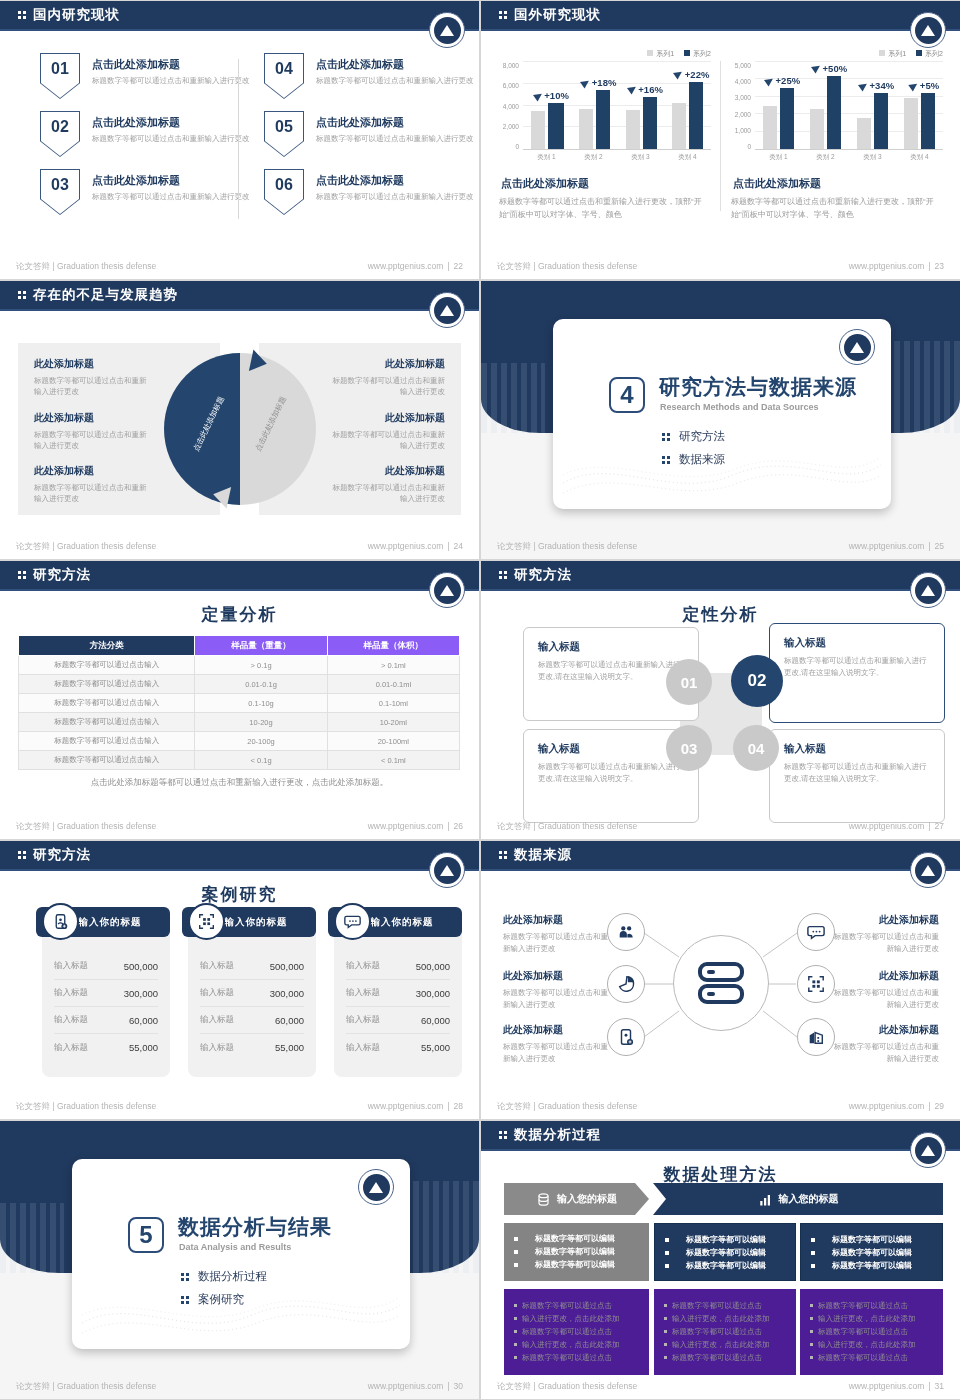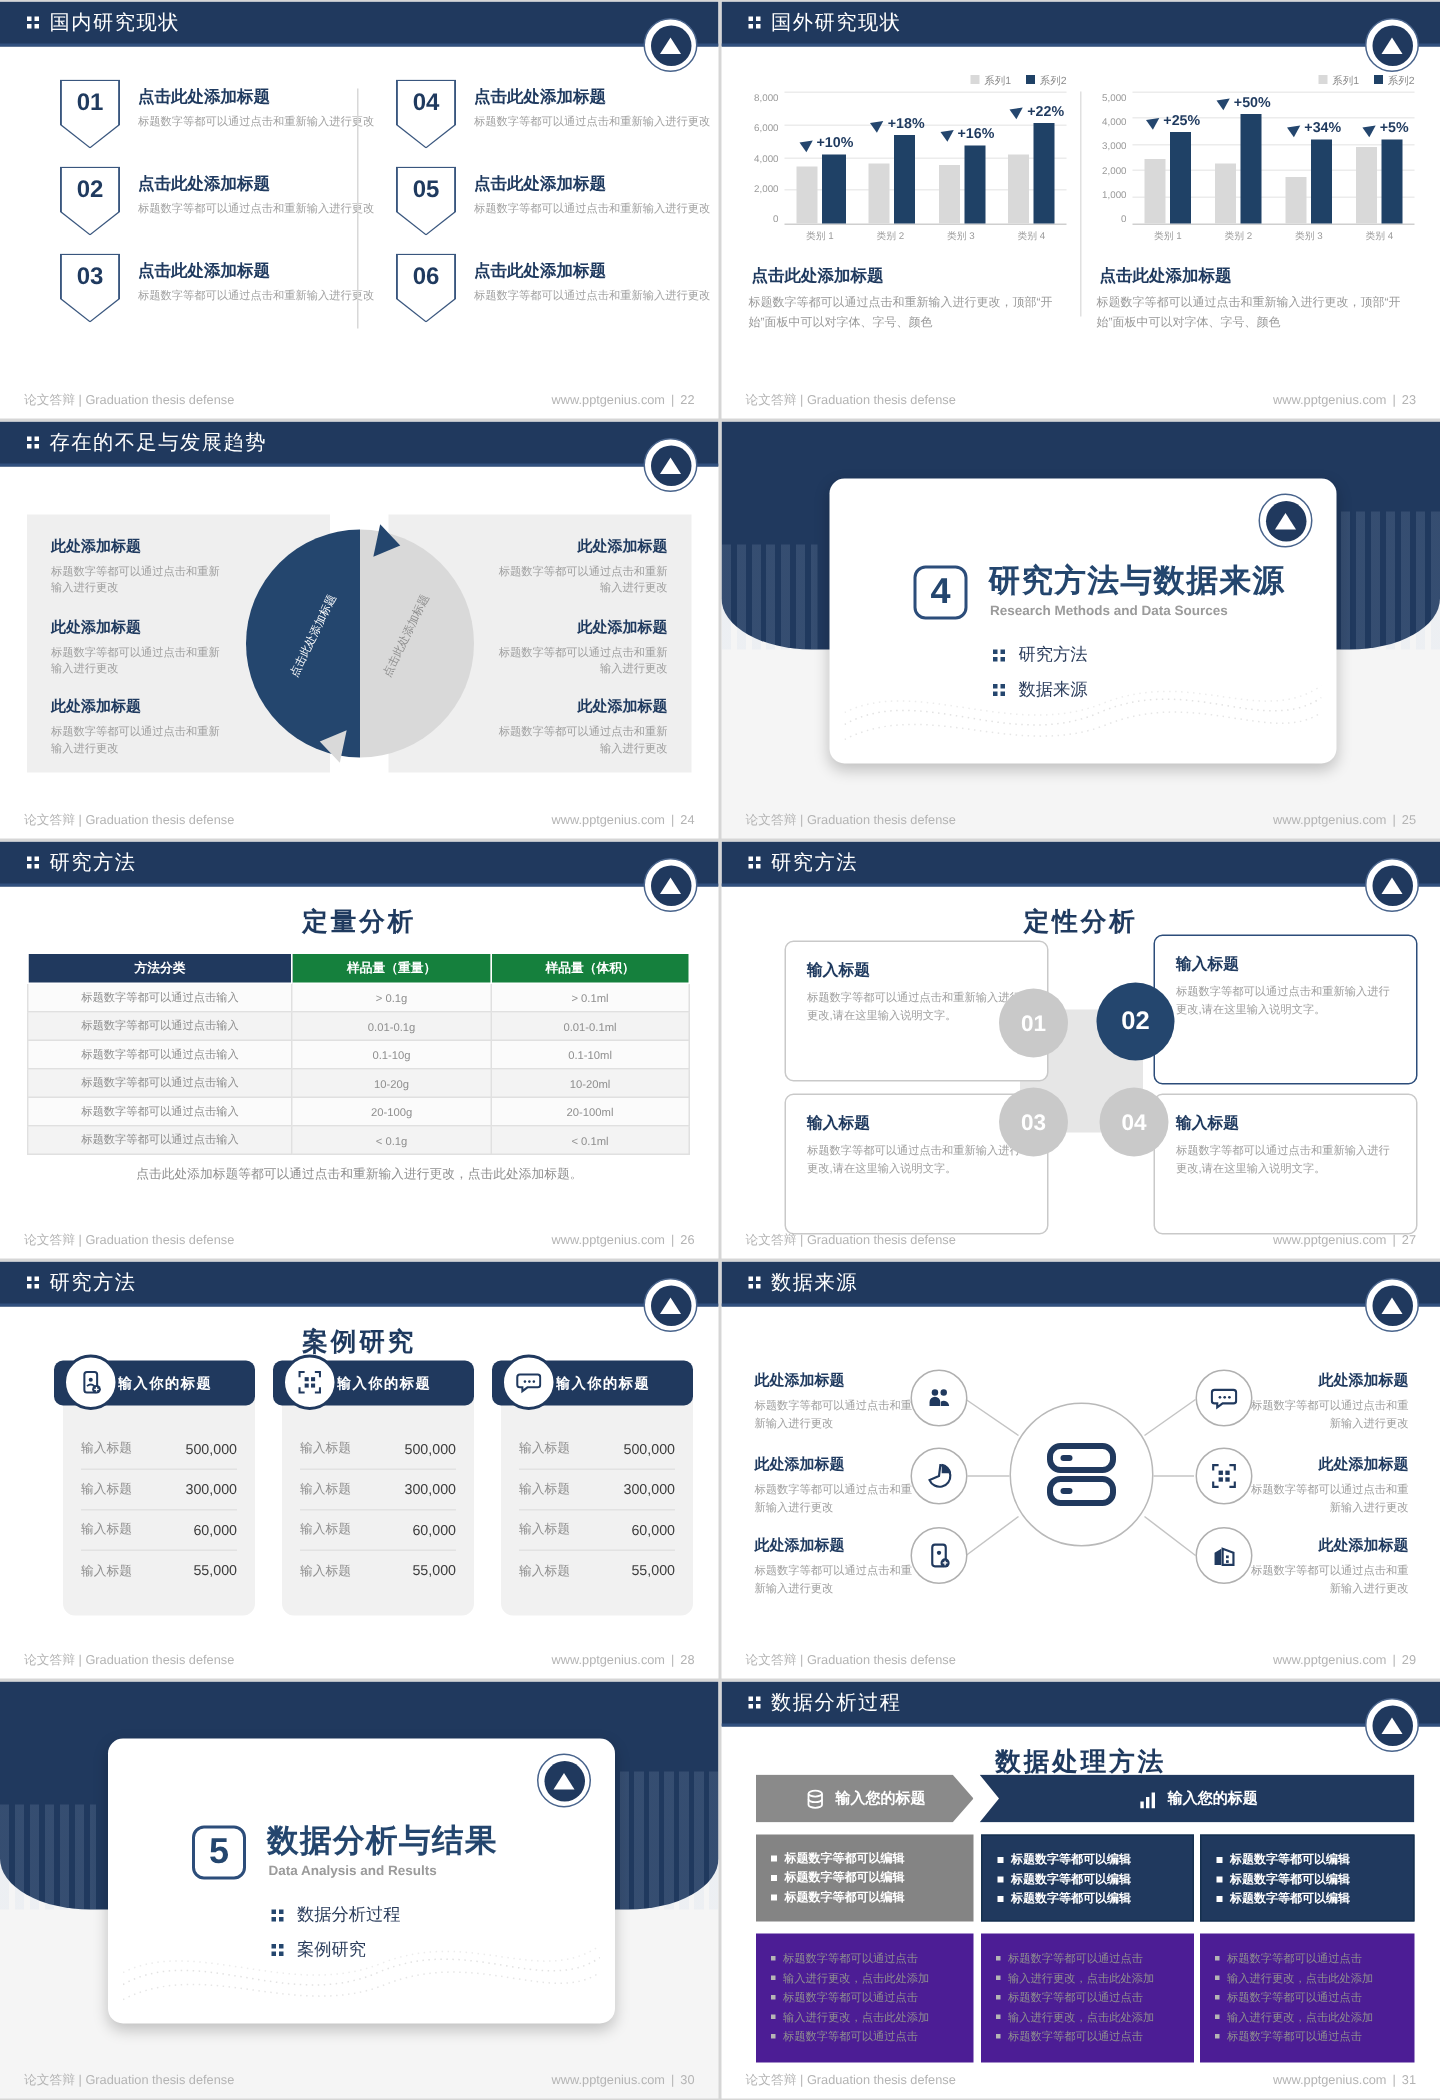--- a/index.html
+++ b/index.html
@@ -7,21 +7,21 @@
     --bargray:#d9d9d9; --panel:#efefef; --tgray:#9a9a9a; --line:#d9d9d9;
   }
   *{box-sizing:border-box;margin:0;padding:0;font-family:"Liberation Sans","DejaVu Sans",sans-serif;}
   body{width:960px;background:#d6d6d6;}
   .grid{display:grid;grid-template-columns:479px 479px;grid-auto-rows:278px;gap:2px;padding:1px 0;background:#d6d6d6;}
   .slide{position:relative;background:#fff;overflow:hidden;}
   
   .hbar{position:absolute;top:0;left:0;right:0;height:30px;background:var(--navy);border-bottom:2px solid #31507e;display:flex;align-items:center;padding-left:18px;z-index:3;}
   .hmark{display:inline-grid;grid-template-columns:3px 3px;grid-auto-rows:3px;gap:2px;margin-right:7px;}
   .hmark i{background:#fff;}
-  .htitle{color:#fff;font-size:13.5px;font-weight:normal;letter-spacing:1px;}
+  .htitle{color:#fff;font-size:13.5px;font-weight:bold;letter-spacing:1px;}
   .logo{position:absolute;top:11px;right:14px;width:36px;height:36px;border-radius:50%;background:#fff;border:1px solid #4a6档;border:1px solid #49648c;z-index:4;display:flex;align-items:center;justify-content:center;box-shadow:0 0 0 1px #fff inset;}
   .logo .disc{width:27px;height:27px;border-radius:50%;background:var(--navy);position:relative;}
   .logo .disc::after{content:"";position:absolute;left:6px;top:8px;border-left:7.5px solid transparent;border-right:7.5px solid transparent;border-bottom:11px solid #fff;}
   .foot{position:absolute;left:16px;right:16px;bottom:6px;display:flex;justify-content:space-between;font-size:8.5px;color:#b4b4b4;z-index:3;}
   .foot .fr{display:flex;gap:4px;}
   
   .s1-col{position:absolute;top:52px;width:210px;}
   .s1-item{display:flex;margin-bottom:12px;height:46px;}
   .shield{position:relative;width:40px;height:46px;flex:0 0 40px;}
   .shield .o{position:absolute;inset:0;background:#39567e;clip-path:polygon(0 0,100% 0,100% 66%,50% 100%,0 66%);}
@@ -74,21 +74,21 @@
   .sec-bullets{position:absolute;left:107px;top:110px;}
   .sec-b{display:flex;align-items:center;margin-bottom:8px;}
   .sec-b .hmark i{background:var(--navy2);}
   .sec-b span{color:#2b3d5c;font-size:11.5px;margin-left:2px;}
   .wave{position:absolute;left:10px;bottom:6px;z-index:1;}
   
   .ctitle{position:absolute;top:42px;left:0;right:0;text-align:center;color:#1f3a5f;font-size:17px;font-weight:bold;letter-spacing:2px;z-index:2;}
   .s5-table{position:absolute;left:18px;top:74px;width:442px;border-collapse:collapse;font-size:7.5px;}
   .s5-table th{height:20px;color:#fff;font-size:8.5px;font-weight:bold;border:1px solid #fff;}
   .s5-table th.c1{background:var(--navy);width:40%;}
-  .s5-table th.c2,.s5-table th.c3{background:#15803d;width:30%;}
+  .s5-table th.c2,.s5-table th.c3{background:#8b5cf6;width:30%;}
   .s5-table td{height:19px;text-align:center;color:#8f8f8f;border:1px solid #e0e0e0;background:#fbfbfb;}
   .s5-table tr:nth-child(even) td{background:#f3f3f3;}
   .s5-note{position:absolute;left:0;right:0;top:216px;text-align:center;color:#8f8f8f;font-size:8.5px;}
   
   .s6-card{position:absolute;width:176px;height:94px;background:#fff;border:1px solid #c9c9c9;border-radius:6px;padding:12px 14px;z-index:2;}
   .s6-card.active{border:1.5px solid #2c4d7a;}
   .s6-t{color:#1f3a5f;font-weight:bold;font-size:10.5px;margin-bottom:5px;}
   .s6-d{color:#a0a0a0;font-size:7.5px;line-height:1.6;}
   .s6-blob{position:absolute;left:199px;top:112px;width:82px;height:82px;background:#e6e6e6;border-radius:18px;z-index:1;}
   .s6-circ{position:absolute;width:46px;height:46px;border-radius:50%;background:#c9c9c9;color:#fff;font-weight:bold;font-size:15px;display:flex;align-items:center;justify-content:center;z-index:3;}
@@ -111,21 +111,21 @@
   .s8-t{color:#1f3a5f;font-weight:bold;font-size:10px;margin-bottom:4px;}
   .s8-d{color:#a0a0a0;font-size:7.5px;line-height:1.55;}
   
   .s10-ban{position:absolute;top:62px;height:32px;display:flex;align-items:center;justify-content:center;gap:6px;color:#fff;font-weight:bold;font-size:10px;}
   .ban-gray{left:23px;width:145px;background:#8a8a8a;clip-path:polygon(0 0,calc(100% - 14px) 0,100% 50%,calc(100% - 14px) 100%,0 100%);}
   .ban-navy{left:172px;width:290px;background:var(--navy);clip-path:polygon(0 0,100% 0,100% 100%,0 100%,13px 50%);}
   .s10-box{position:absolute;top:102px;height:58px;padding:9px 10px;}
   .s10-box.b0{left:23px;width:145px;background:#848484;}
   .s10-box.b1{left:173px;width:142px;background:var(--navy);border:1px solid #15304f;}
   .s10-box.b2{left:319px;width:143px;background:var(--navy);border:1px solid #15304f;}
-  .s10-li{display:flex;align-items:center;color:#fff;font-weight:bold;font-size:8px;height:13px;}
+  .s10-li{display:flex;align-items:center;color:#fff;font-weight:bold;font-size:8px;height:13px;gap:12px;}
   .s10-li i{width:4px;height:4px;background:#fff;margin-right:5px;flex:0 0 4px;}
   .s10-note{position:absolute;top:168px;height:86px;background:#4c1d95;padding:10px 10px;}
   .s10-note.b0{left:23px;width:145px;}
   .s10-note.b1{left:173px;width:142px;}
   .s10-note.b2{left:319px;width:143px;}
   .s10-nli{display:flex;align-items:center;color:#8f8f8f;font-size:7.5px;height:13px;}
   .s10-nli i{width:3px;height:3px;background:#b5b5b5;margin-right:5px;flex:0 0 3px;}
   .icon-svg{display:block;}
 </style>
 </head>

